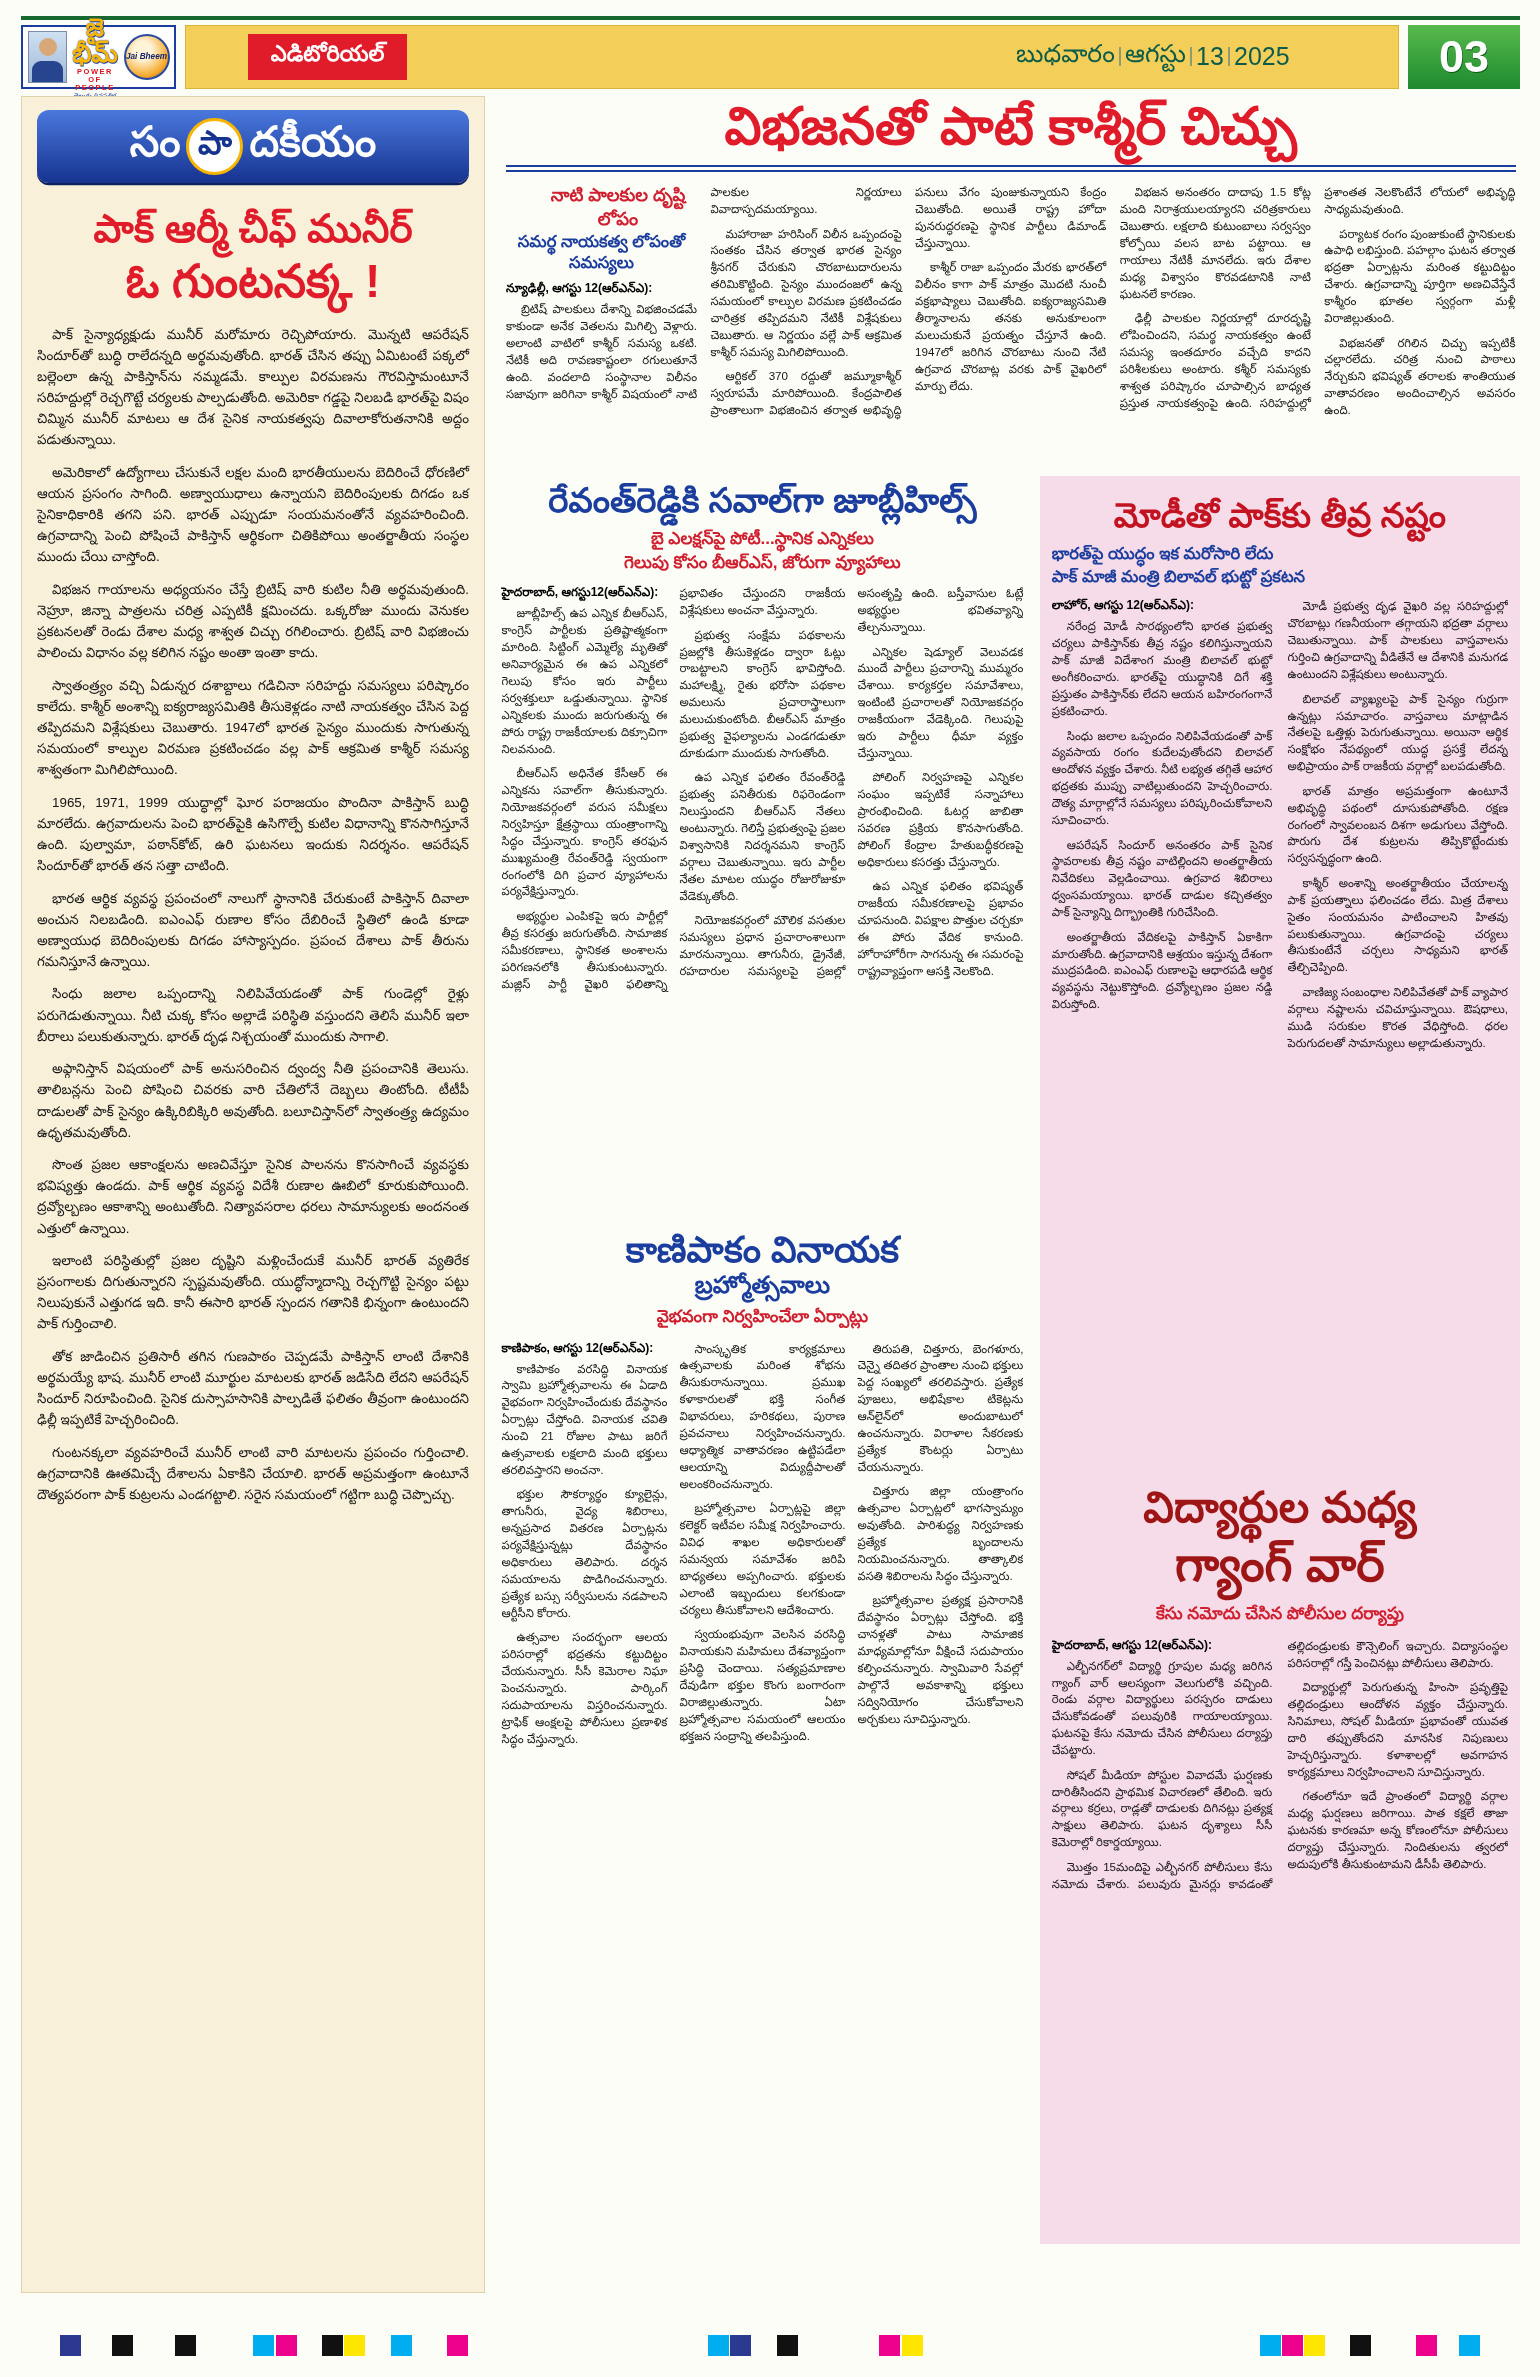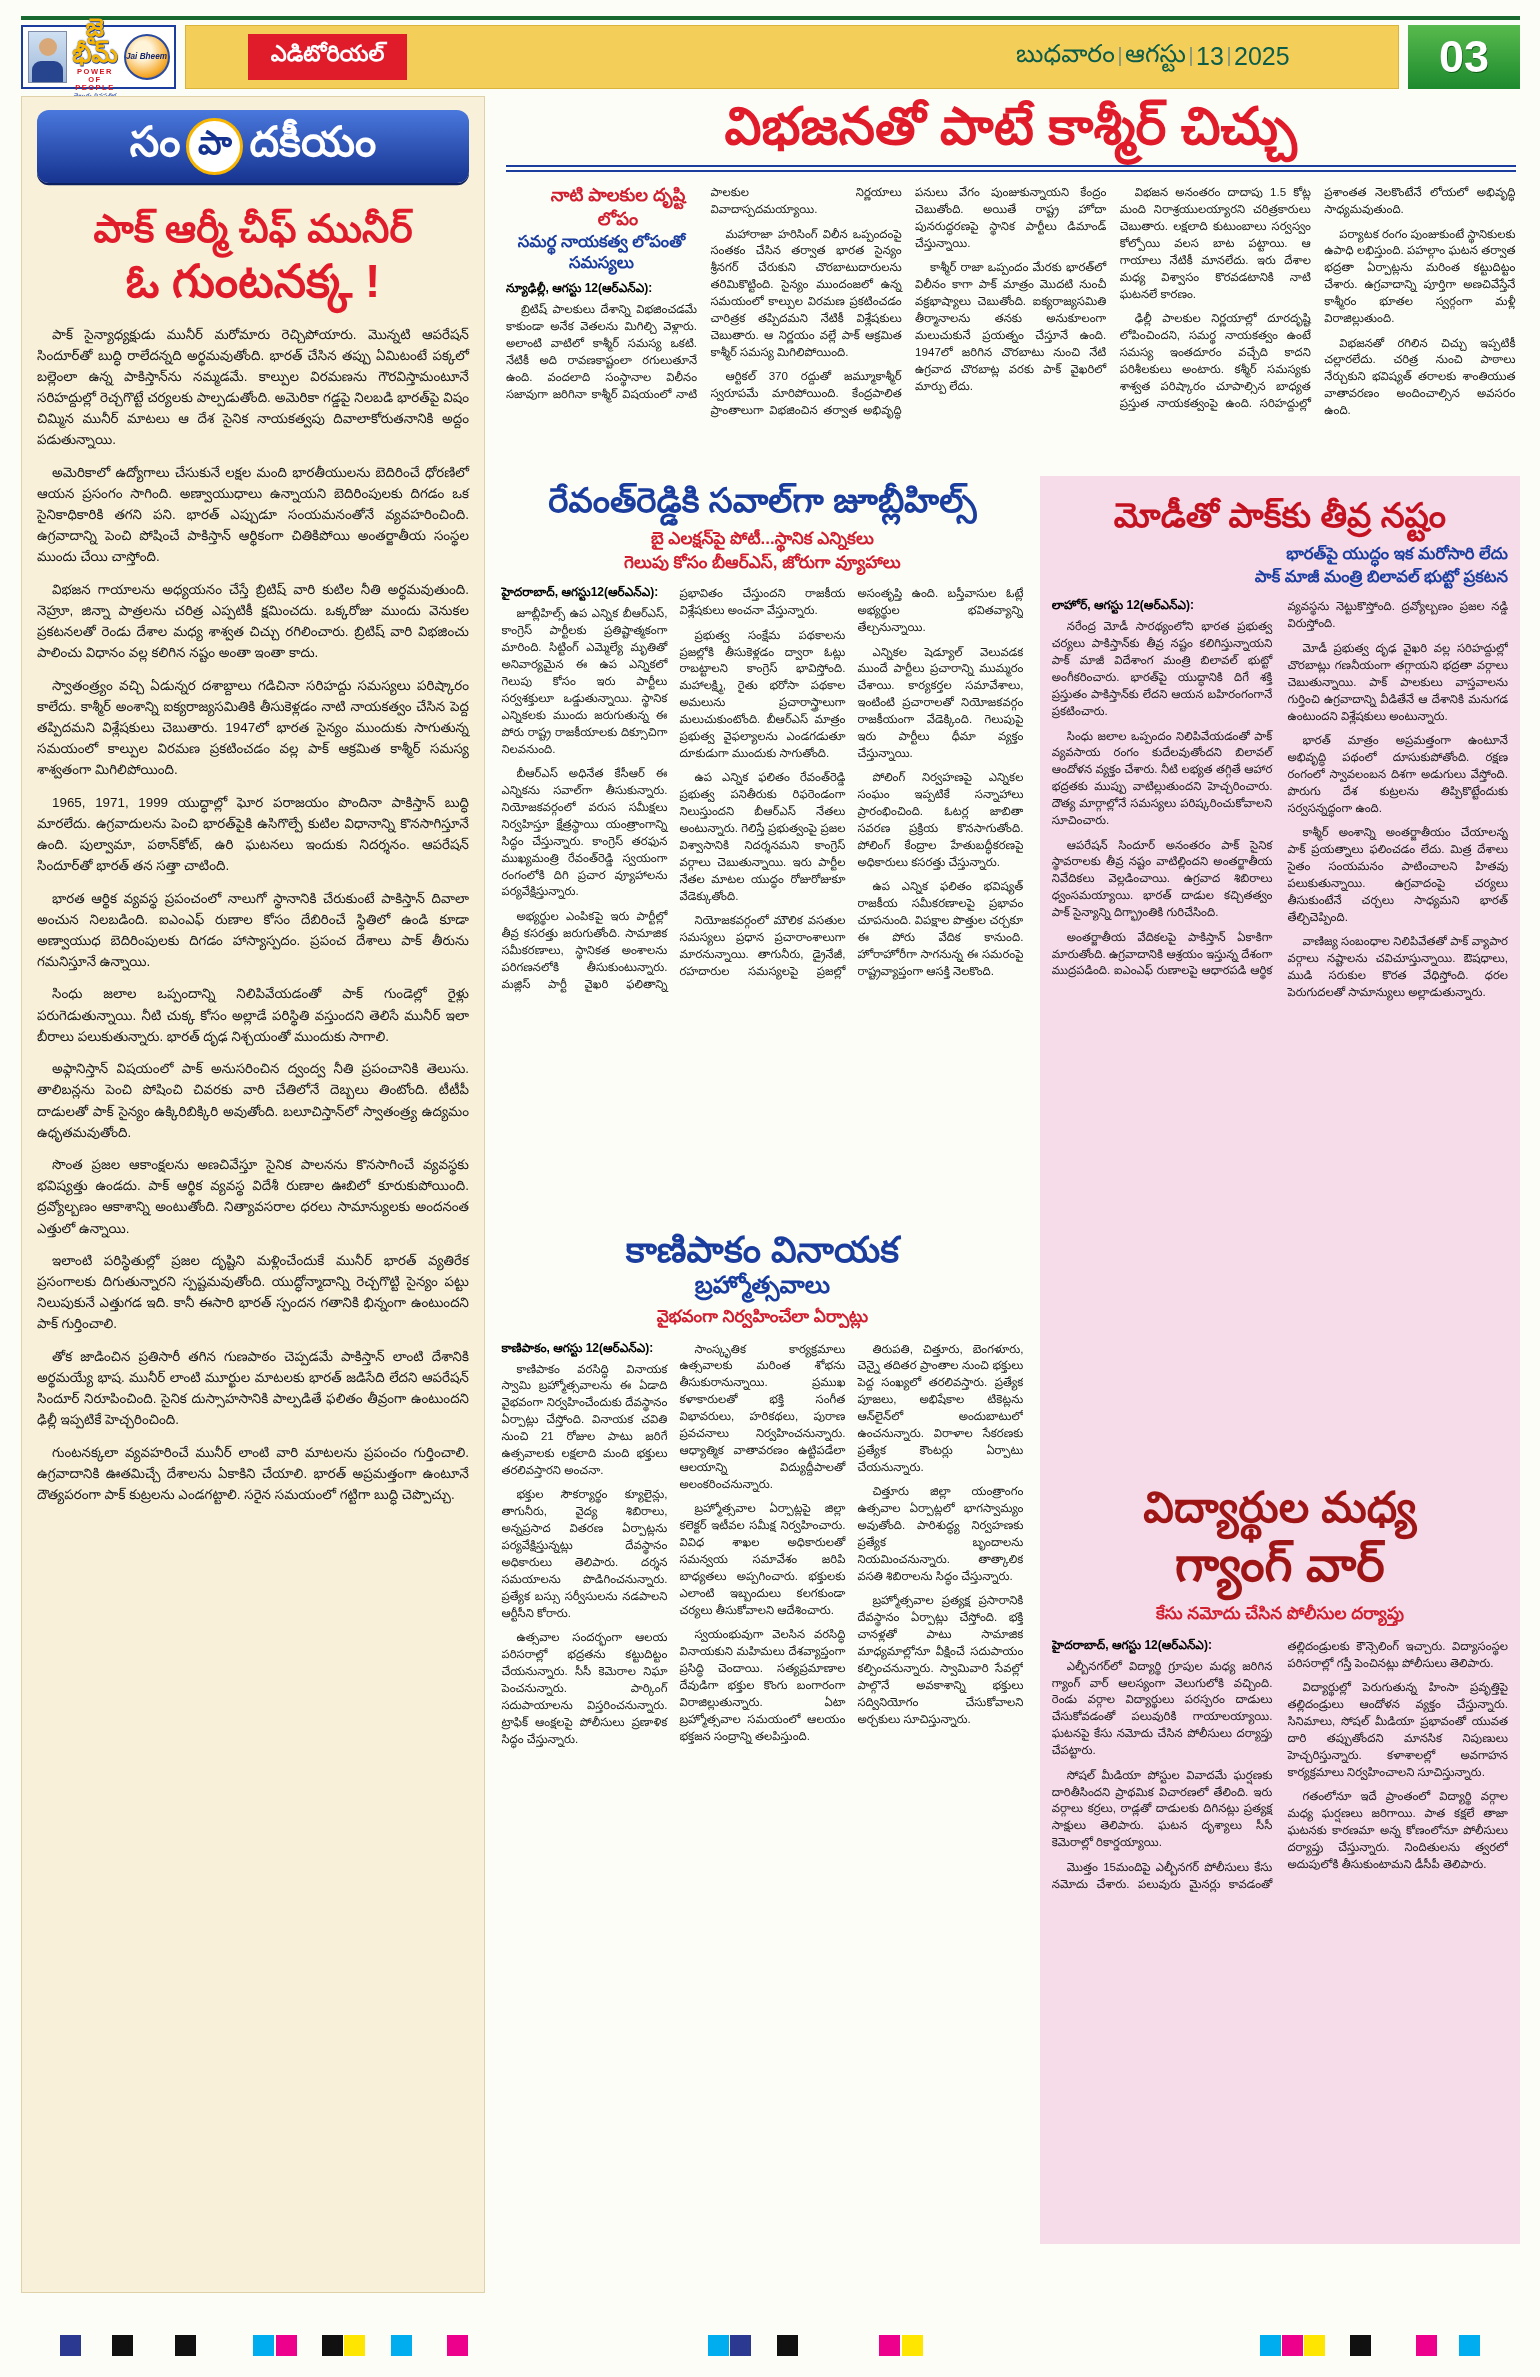--- a/index.html
+++ b/index.html
@@ -61,21 +61,21 @@
   .jub-body { column-count:3; column-gap:12px; height:620px; overflow:hidden; }
   
   .kani-section { margin-top:22.4px; }
   .kani-headline { color:#1b3e9e; font-weight:bold; text-align:center; line-height:1.2; margin-bottom:7.5px; }
   .kani-headline .l1 { display:block; font-size:36px; }
   .kani-headline .l2 { display:block; font-size:24px; }
   .kani-sub { color:#d01f2f; font-weight:bold; font-size:17px; text-align:center; margin-bottom:10.4px; }
   .kani-body { column-count:3; column-gap:12px; height:851px; overflow:hidden; }
   
   .modi-headline { color:#c41320; font-weight:bold; font-size:34px; text-align:center; line-height:1.15; margin:6px 0 7.5px; }
-  .modi-sub { color:#1b3e9e; font-weight:bold; font-size:16.4px; text-align:right; line-height:1.4; margin-bottom:10.4px; }
+  .modi-sub { color:#1b3e9e; font-weight:bold; font-size:16.4px; text-align:left; line-height:1.4; margin-bottom:10.4px; }
   .modi-body { column-count:2; column-gap:15px; height:856px; overflow:hidden; }
   
   .gang-section { margin-top:27px; }
   .gang-headline { color:#9e1515; font-weight:bold; text-align:center; line-height:1.25; margin-bottom:9px; }
   .gang-headline .l1 { display:block; font-size:43px; }
   .gang-headline .l2 { display:block; font-size:48px; }
   .gang-sub { color:#d01f2f; font-weight:bold; font-size:17px; text-align:center; margin-bottom:10.4px; }
   .gang-body { column-count:2; column-gap:15px; height:426px; overflow:hidden; }
   
   .reg-strip { position:absolute; left:0; right:0; bottom:19.4px; height:22.4px; }
@@ -215,20 +215,21 @@
               <div>భారత్‌పై యుద్ధం ఇక మరోసారి లేదు</div>
               <div>పాక్ మాజీ మంత్రి బిలావల్ భుట్టో ప్రకటన</div>
             </div>
             <div class="modi-body">
               <p class="dateline">లాహోర్, ఆగస్టు 12(ఆర్‌ఎన్‌ఎ):</p>
             <p class="para">నరేంద్ర మోడీ సారథ్యంలోని భారత ప్రభుత్వ చర్యలు పాకిస్తాన్‌కు తీవ్ర నష్టం కలిగిస్తున్నాయని పాక్ మాజీ విదేశాంగ మంత్రి బిలావల్ భుట్టో అంగీకరించారు. భారత్‌పై యుద్ధానికి దిగే శక్తి ప్రస్తుతం పాకిస్తాన్‌కు లేదని ఆయన బహిరంగంగానే ప్రకటించారు.</p>
                 <p class="para">సింధు జలాల ఒప్పందం నిలిపివేయడంతో పాక్ వ్యవసాయ రంగం కుదేలవుతోందని బిలావల్ ఆందోళన వ్యక్తం చేశారు. నీటి లభ్యత తగ్గితే ఆహార భద్రతకు ముప్పు వాటిల్లుతుందని హెచ్చరించారు. దౌత్య మార్గాల్లోనే సమస్యలు పరిష్కరించుకోవాలని సూచించారు.</p>
                 <p class="para">ఆపరేషన్ సిందూర్ అనంతరం పాక్ సైనిక స్థావరాలకు తీవ్ర నష్టం వాటిల్లిందని అంతర్జాతీయ నివేదికలు వెల్లడించాయి. ఉగ్రవాద శిబిరాలు ధ్వంసమయ్యాయి. భారత్ దాడుల కచ్చితత్వం పాక్ సైన్యాన్ని దిగ్భ్రాంతికి గురిచేసింది.</p>
                 <p class="para">అంతర్జాతీయ వేదికలపై పాకిస్తాన్ ఏకాకిగా మారుతోంది. ఉగ్రవాదానికి ఆశ్రయం ఇస్తున్న దేశంగా ముద్రపడింది. ఐఎంఎఫ్ రుణాలపై ఆధారపడి ఆర్థిక వ్యవస్థను నెట్టుకొస్తోంది. ద్రవ్యోల్బణం ప్రజల నడ్డి విరుస్తోంది.</p>
                 <p class="para">మోడీ ప్రభుత్వ దృఢ వైఖరి వల్ల సరిహద్దుల్లో చొరబాట్లు గణనీయంగా తగ్గాయని భద్రతా వర్గాలు చెబుతున్నాయి. పాక్ పాలకులు వాస్తవాలను గుర్తించి ఉగ్రవాదాన్ని వీడితేనే ఆ దేశానికి మనుగడ ఉంటుందని విశ్లేషకులు అంటున్నారు.</p>
+                <p class="para">బిలావల్ వ్యాఖ్యలపై పాక్ సైన్యం గుర్రుగా ఉన్నట్లు సమాచారం. వాస్తవాలు మాట్లాడిన నేతలపై ఒత్తిళ్లు పెరుగుతున్నాయి. అయినా ఆర్థిక సంక్షోభం నేపథ్యంలో యుద్ధ ప్రసక్తే లేదన్న అభిప్రాయం పాక్ రాజకీయ వర్గాల్లో బలపడుతోంది.</p>
                 <p class="para">భారత్ మాత్రం అప్రమత్తంగా ఉంటూనే అభివృద్ధి పథంలో దూసుకుపోతోంది. రక్షణ రంగంలో స్వావలంబన దిశగా అడుగులు వేస్తోంది. పొరుగు దేశ కుట్రలను తిప్పికొట్టేందుకు సర్వసన్నద్ధంగా ఉంది.</p>
                 <p class="para">కాశ్మీర్ అంశాన్ని అంతర్జాతీయం చేయాలన్న పాక్ ప్రయత్నాలు ఫలించడం లేదు. మిత్ర దేశాలు సైతం సంయమనం పాటించాలని హితవు పలుకుతున్నాయి. ఉగ్రవాదంపై చర్యలు తీసుకుంటేనే చర్చలు సాధ్యమని భారత్ తేల్చిచెప్పింది.</p>
                 <p class="para">వాణిజ్య సంబంధాల నిలిపివేతతో పాక్ వ్యాపార వర్గాలు నష్టాలను చవిచూస్తున్నాయి. ఔషధాలు, ముడి సరుకుల కొరత వేధిస్తోంది. ధరల పెరుగుదలతో సామాన్యులు అల్లాడుతున్నారు.</p>
               </div>
           </div>
 
           <div class="gang-section">
             <h2 class="gang-headline">
               <span class="l1">విద్యార్థుల మధ్య</span>
               <span class="l2">గ్యాంగ్ వార్</span>

